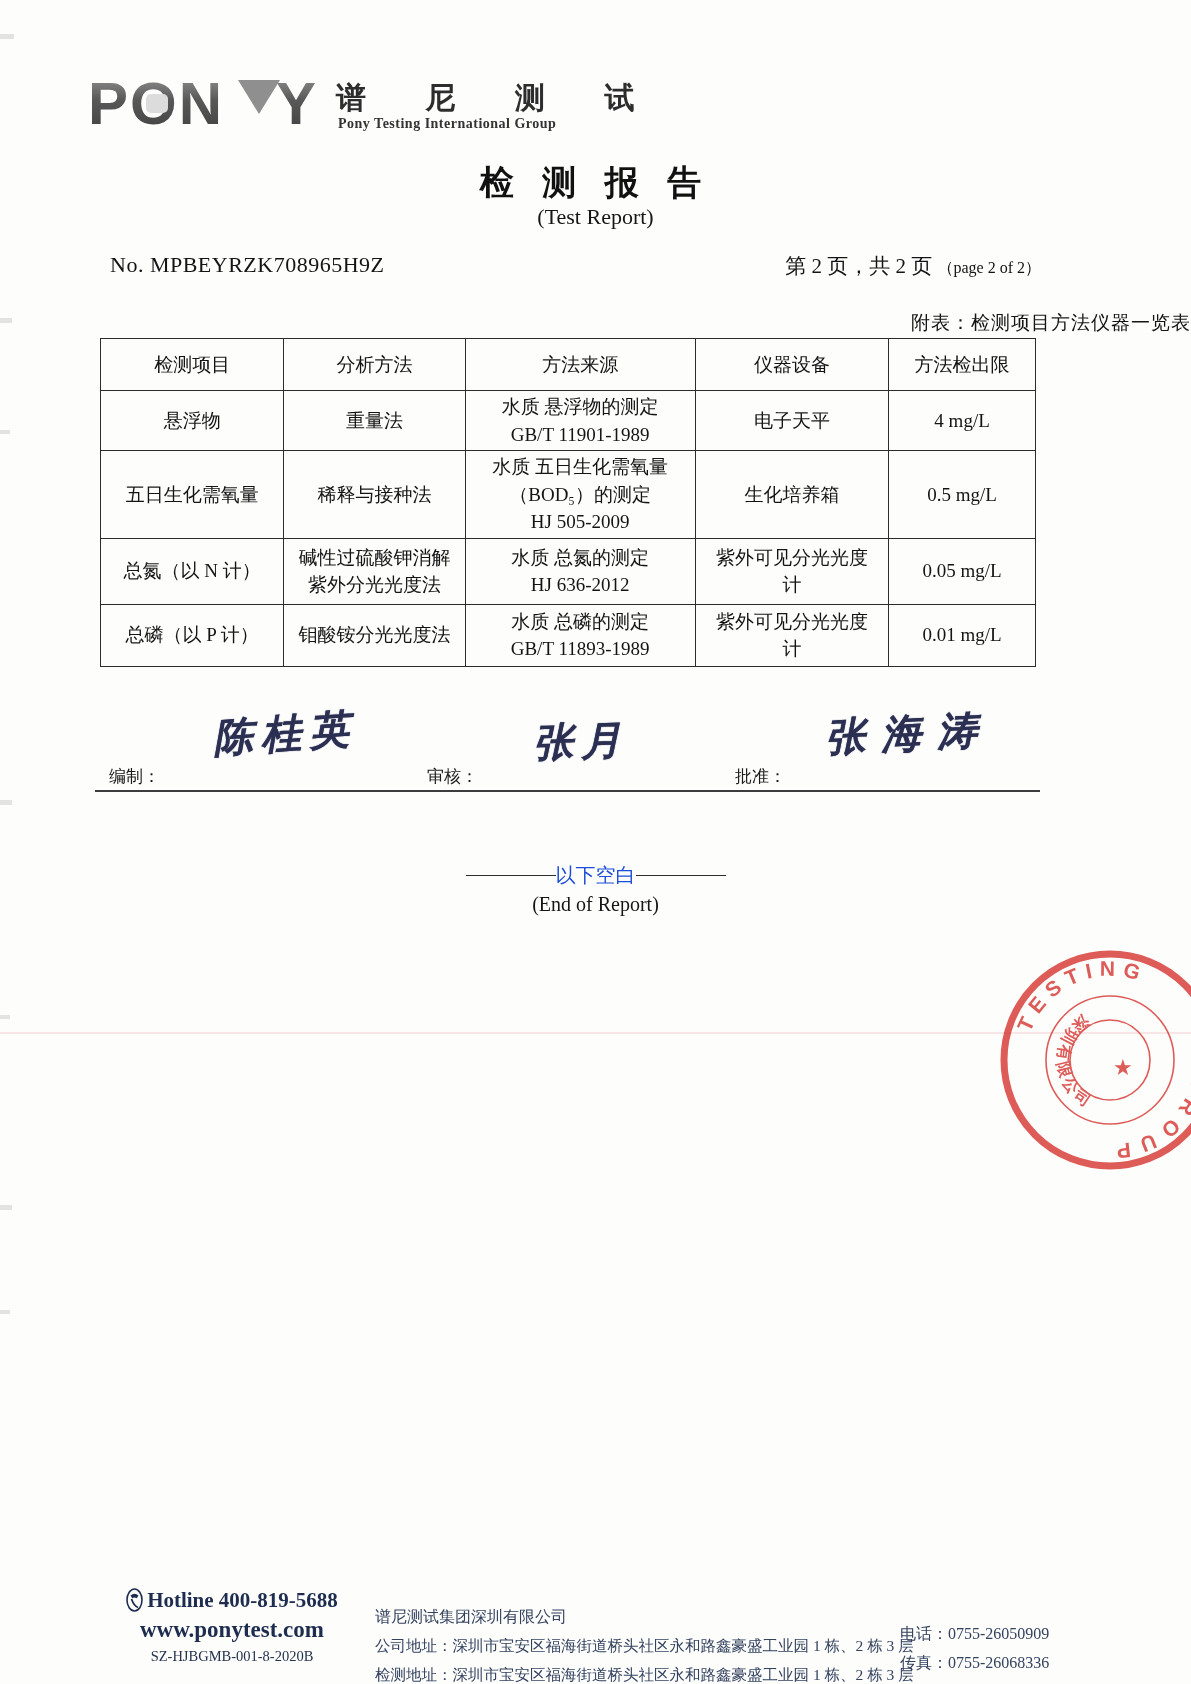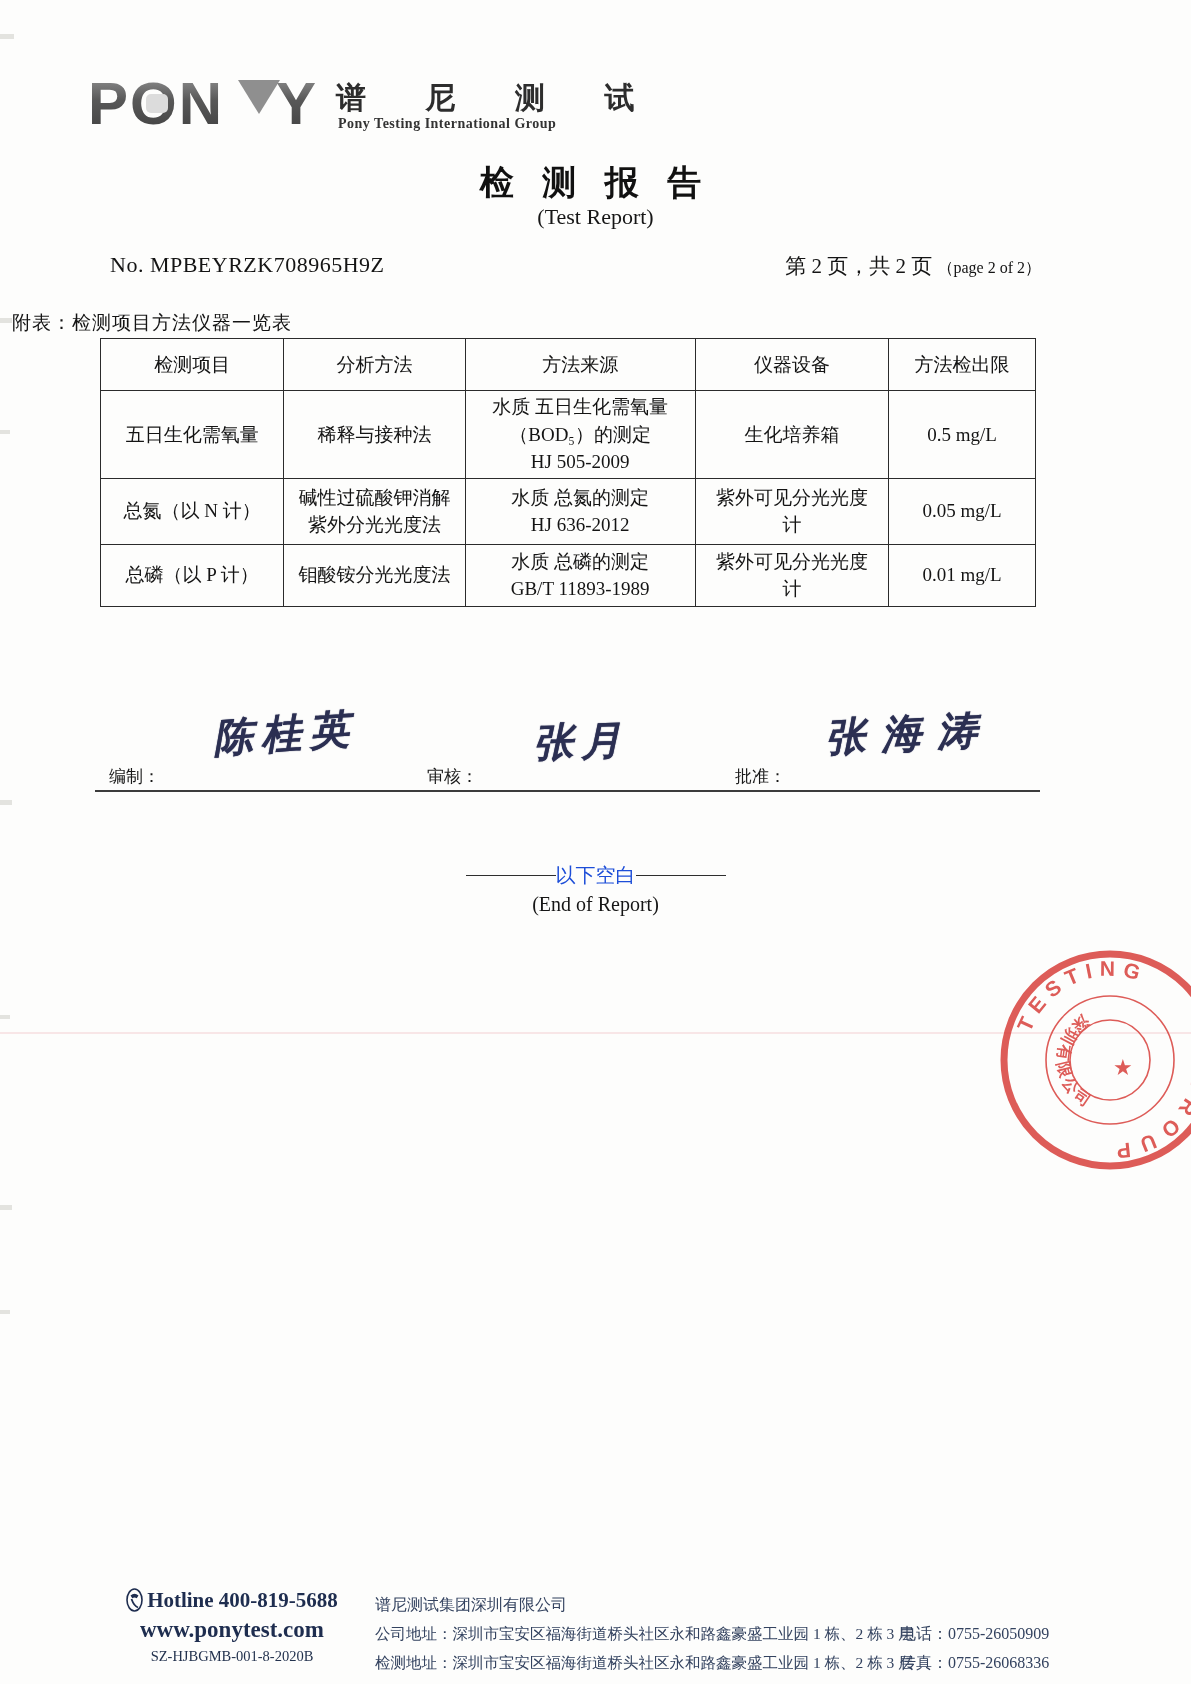--- a/index.html
+++ b/index.html
@@ -47,21 +47,21 @@
     position:absolute;left:110px;top:252px;
     font-size:22px;letter-spacing:.5px;color:#141414;
   }
   .page-info{
     position:absolute;right:150px;top:252px;font-size:21px;color:#141414;white-space:nowrap;
   }
   .page-info .en{font-size:16px;}
 
   
   .table-caption{
-    position:absolute;left:12px;right:0;top:310px;text-align:left;
+    position:absolute;left:12px;right:0;top:310px;text-align:right;
     font-size:19px;color:#141414;letter-spacing:1px;
   }
   table.report{
     position:absolute;left:100px;top:338px;width:936px;
     border-collapse:collapse;table-layout:fixed;
     font-size:19px;color:#141414;
   }
   table.report td,table.report th{
     border:1.6px solid #2b2b2b;
     text-align:center;vertical-align:middle;
@@ -107,21 +107,21 @@
     color:#1e2d4f;
   }
   .footer-left .hot{font-size:21px;font-weight:bold;white-space:nowrap;}
   .footer-left .web{font-size:23px;font-weight:bold;margin-top:4px;text-align:center;}
   .footer-left .code{font-size:14.5px;margin-top:5px;color:#23324e;}
   .phone-icon{display:inline-block;vertical-align:-5px;margin-right:4px;}
   .footer-mid{
     position:absolute;left:375px;top:1590px;width:500px;
     font-size:15.5px;color:#33425f;line-height:29px;white-space:nowrap;
   }
-  .footer-mid .co{font-size:16px;}
+  .footer-mid .co{font-size:16px;margin-top:12px;}
   .footer-right{
     position:absolute;left:900px;top:1619px;width:280px;
     font-size:16px;color:#33425f;line-height:29px;white-space:nowrap;
   }
 </style>
 </head>
 <body>
 
 <div class="page">
 
@@ -171,20 +171,28 @@
         <col style="width:20.7%">
         <col style="width:15.7%">
     </colgroup>
     <tbody>
         <tr class="rh0">
       <th>检测项目</th>
       <th>分析方法</th>
       <th>方法来源</th>
       <th>仪器设备</th>
       <th>方法检出限</th>
+    </tr>
+    <tr class="rh1">
+      <td>悬浮物</td>
+      <td>重量法</td>
+      <td>水质  悬浮物的测定
+GB/T 11901-1989</td>
+      <td>电子天平</td>
+      <td>4 mg/L</td>
     </tr>
     <tr class="rh2">
       <td>五日生化需氧量</td>
       <td>稀释与接种法</td>
       <td>水质 五日生化需氧量
 （BOD₅）的测定
 HJ 505-2009</td>
       <td>生化培养箱</td>
       <td>0.5 mg/L</td>
     </tr>

